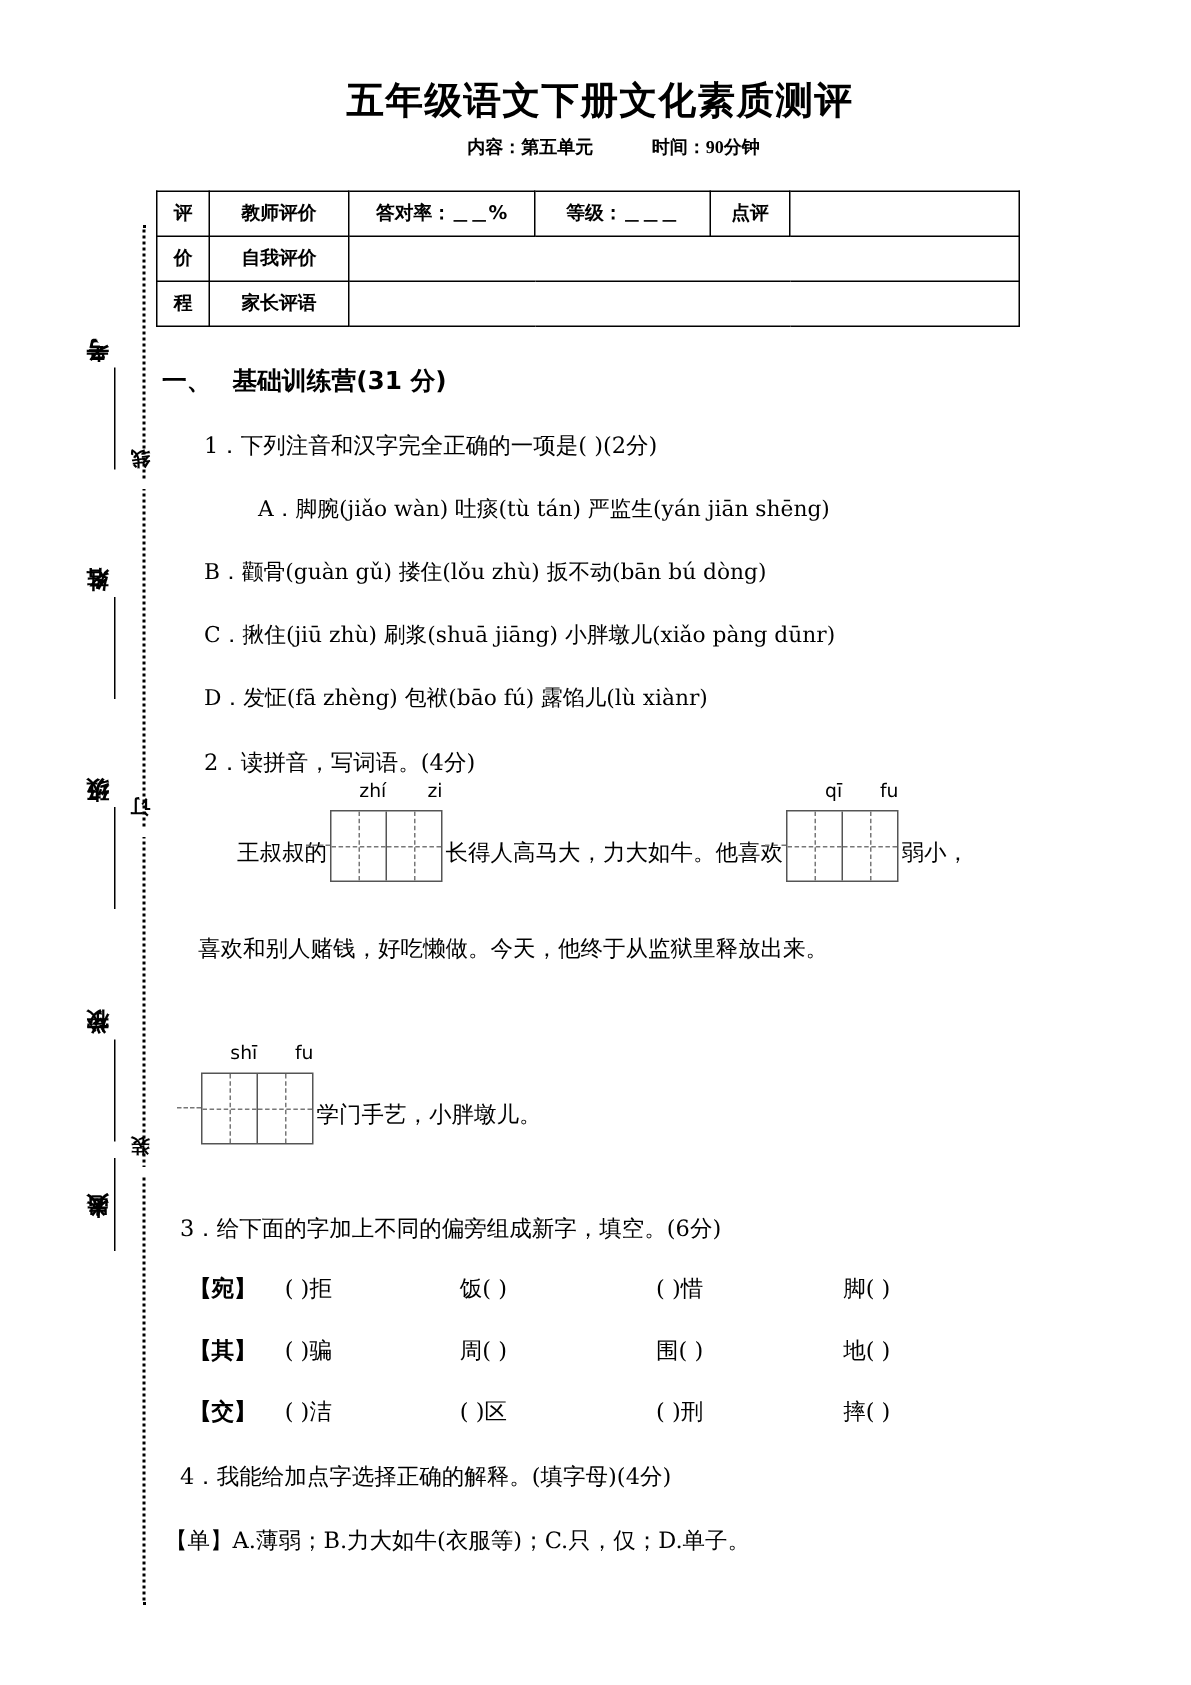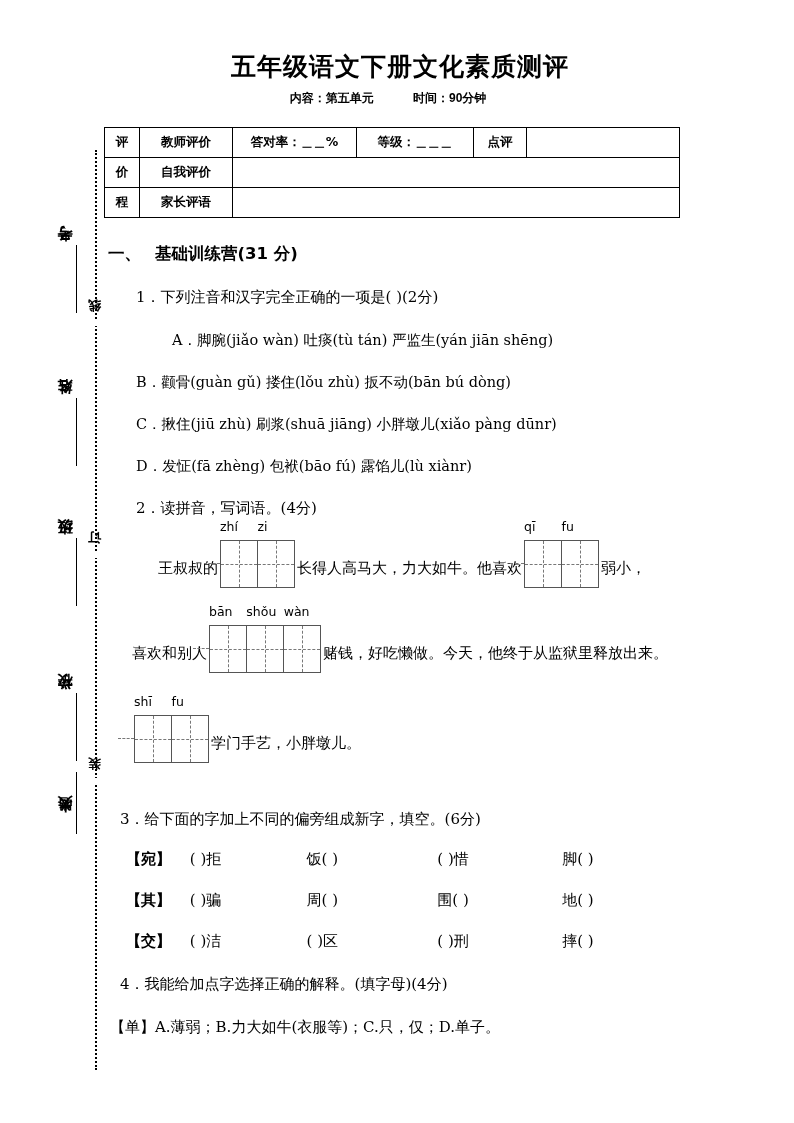--- a/index.html
+++ b/index.html
@@ -67,24 +67,24 @@
     left: 100px; top: 50px;
     width: 600px;
     text-align: center;
     font-family: "DejaVu Sans", "Liberation Sans", sans-serif;
     font-weight: bold;
     font-size: 25px;
     letter-spacing: 1px;
   }
   #doc-subtitle {
     position: absolute;
-    left: 88px; top: 90px;
+    left: 109px; top: 90px;
     width: 600px;
     text-align: center;
-    font-family: Liberation Sans, sans-serif;
+    font-family: Liberation Serif, serif;
     font-weight: bold;
     font-size: 12px;
   }
   #doc-subtitle span { margin: 0 18px; }
 
   
   #eval-table {
     position: absolute;
     left: 104px; top: 127px;
     width: 576px;
@@ -149,21 +149,21 @@
     position: absolute;
     left: 0; top: -19px;
     width: 100%;
     display: flex;
     font-family: "DejaVu Sans", "Liberation Sans", sans-serif;
     font-size: 12.5px;
     line-height: 1;
   }
   .pyrow span {
     flex: 1 1 0;
-    text-align: left;
+    text-align: right;
   }
   .grid {
     display: flex;
     border: 1px solid #555;
     background: #fff;
   }
   .cell {
     width: 36px;
     height: 46px;
     position: relative;
@@ -291,33 +291,20 @@
       <span class="cell"></span>
       <span class="cell"></span>
     </span>
     <span class="dashtail" style="left:-14px; width:14px;"></span>
   </span>
   <span class="txt-after">弱小，</span>
 </div>
 
 <div class="fillrow" style="left:132px; top:625px;">
   <span class="txt-before">喜欢和别人</span>
-  <span class="gridwrap">
-    <span class="pyrow">
-      <span>bān</span>
-        <span>shǒu</span>
-        <span>wàn</span>
-    </span>
-    <span class="grid">
-      <span class="cell"></span>
-      <span class="cell"></span>
-      <span class="cell"></span>
-    </span>
-    <span class="dashtail" style="left:-16px; width:16px;"></span>
-  </span>
   <span class="txt-after">赌钱，好吃懒做。今天，他终于从监狱里释放出来。</span>
 </div>
 
 <div class="fillrow" style="left:132px; top:715px;">
   <span class="gridwrap">
     <span class="pyrow">
       <span>shī</span>
         <span>fu</span>
     </span>
     <span class="grid">

